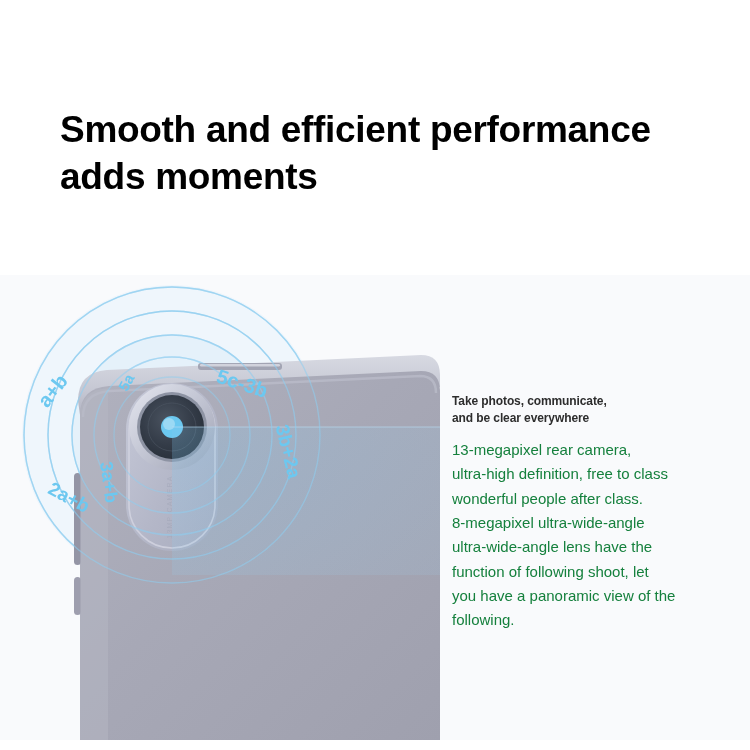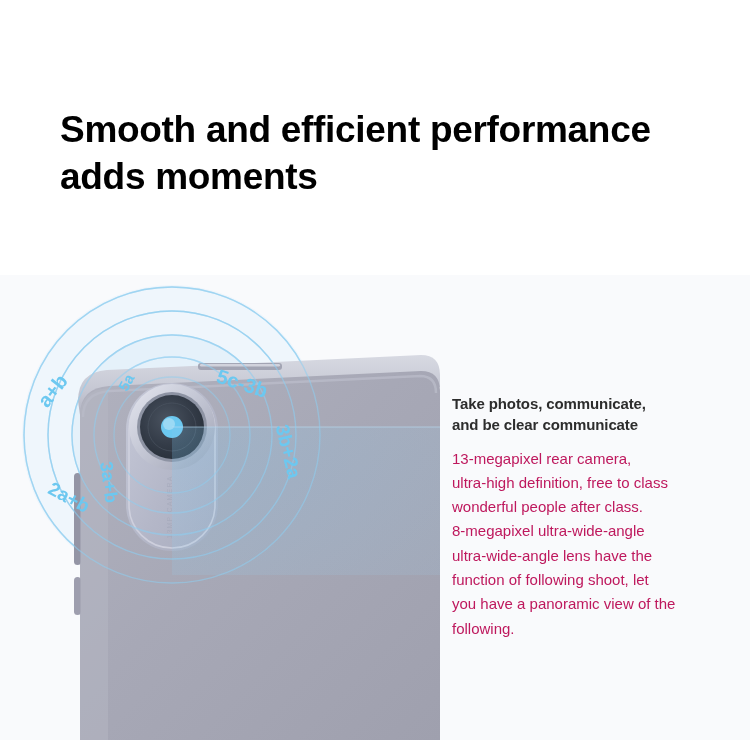--- a/index.html
+++ b/index.html
@@ -61,32 +61,32 @@
   .visual svg { display: block; }
 
   
   .copy {
     position: absolute;
     left: 452px;
     top: 118px;
     width: 286px;
   }
   .copy-title {
-    font-size: 15px;
+    font-size: 12px;
     font-weight: 700;
     line-height: 1.42;
     color: #2d2d2d;
     letter-spacing: -0.1px;
     margin-bottom: 11px;
   }
   .copy-title .line { display: block; white-space: nowrap; }
   .copy-body {
     font-size: 15px;
     line-height: 1.62;
-    color: #be185d;
+    color: #15803d;
     font-weight: 400;
   }
   .copy-body .line { display: block; white-space: nowrap; }
 </style>
 </head>
 <body>
 
 <div class="page">
 
   <div class="headline">
@@ -204,21 +204,21 @@
             <text x="66" y="228" font-size="19" transform="rotate(28 66 228)" text-anchor="middle">2a+b</text>
           </g>
 
         </g>
       </svg>
     </div>
 
     <div class="copy">
       <div class="copy-title">
         <span class="line">Take photos, communicate,</span>
-        <span class="line">and be clear communicate</span>
+        <span class="line">and be clear everywhere</span>
       </div>
       <div class="copy-body">
         <span class="line">13-megapixel rear camera,</span>
         <span class="line">ultra-high definition, free to class</span>
         <span class="line">wonderful people after class.</span>
         <span class="line">8-megapixel ultra-wide-angle</span>
         <span class="line">ultra-wide-angle lens have the</span>
         <span class="line">function of following shoot, let</span>
         <span class="line">you have a panoramic view of the</span>
         <span class="line">following.</span>

